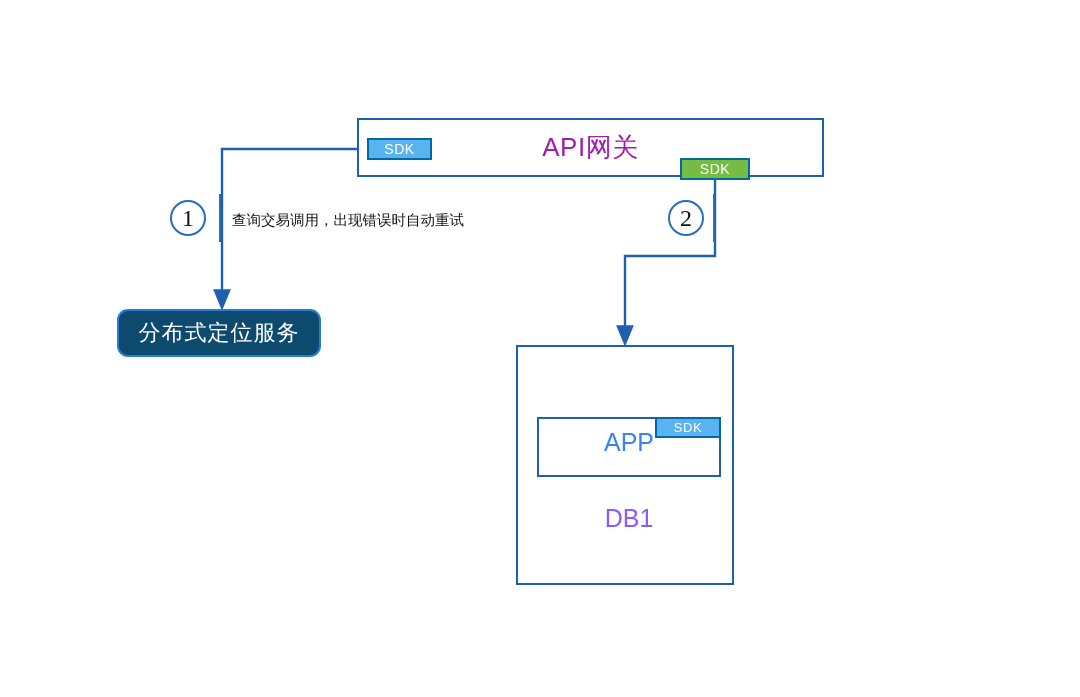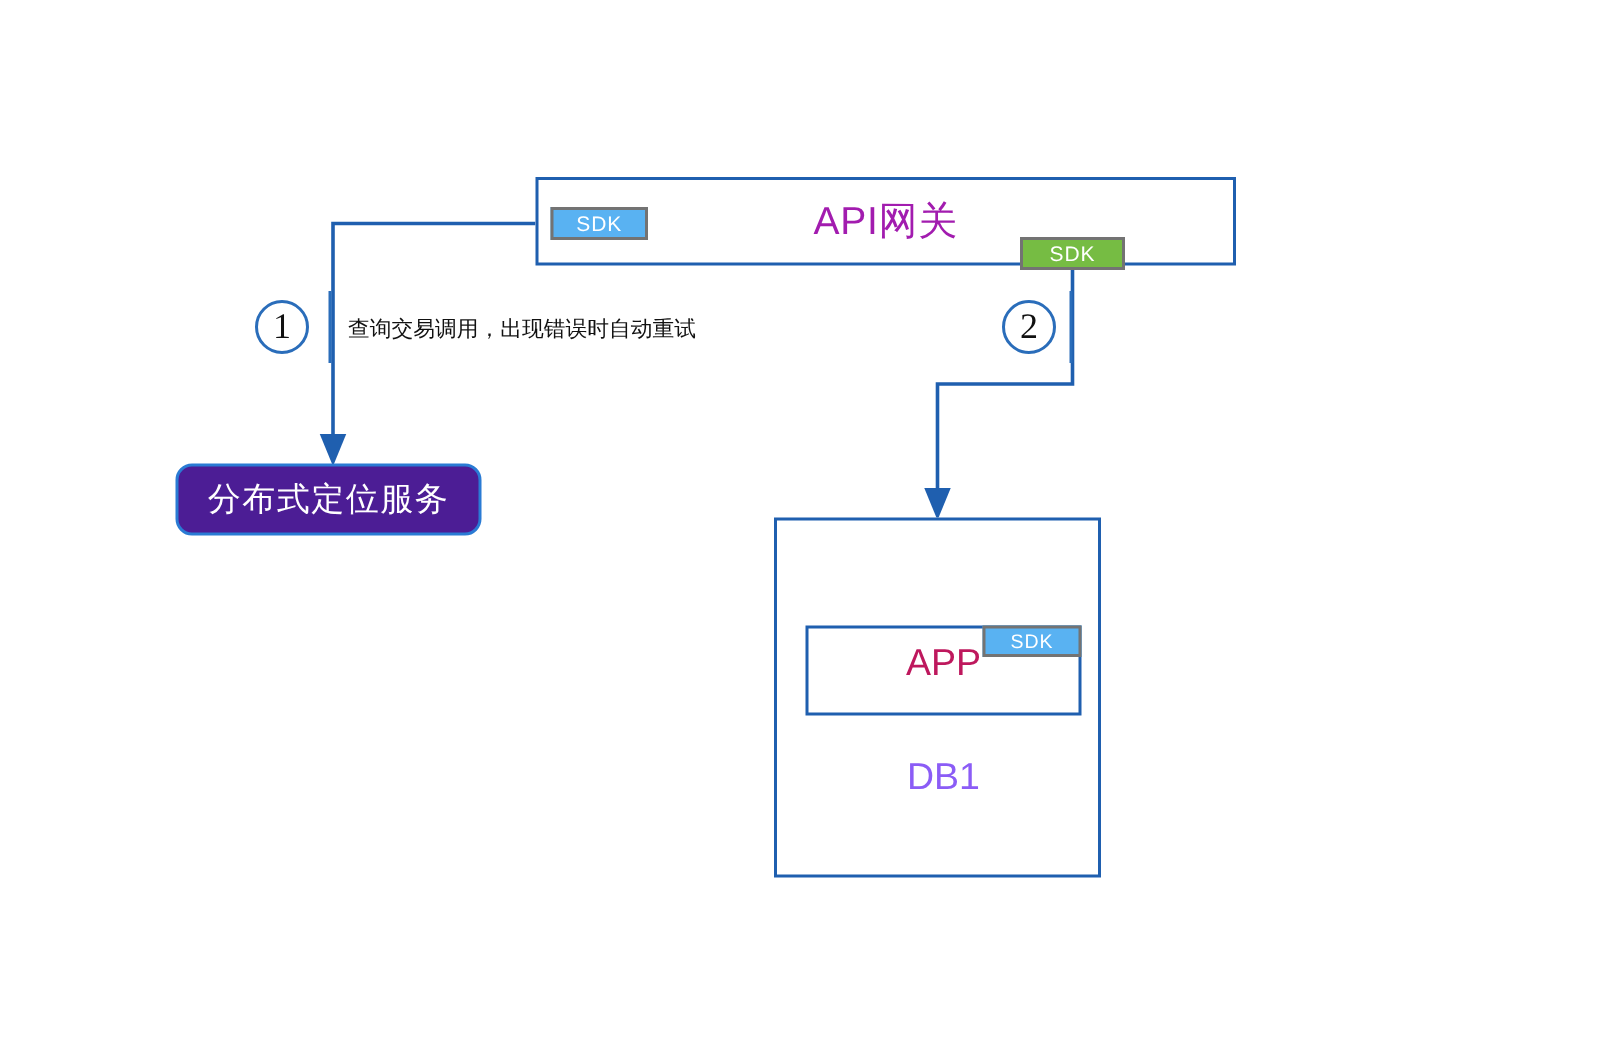--- a/index.html
+++ b/index.html
@@ -45,21 +45,21 @@
     justify-content: center;
     font-size: 26px;
     color: #a21caf;
     letter-spacing: 0.5px;
   }
 
   
   .sdk {
     position: absolute;
     box-sizing: border-box;
-    border: 2px solid #737373;
+    border: 2px solid #0369a1;
     display: flex;
     align-items: center;
     justify-content: center;
     color: #ffffff;
     font-size: 14px;
     letter-spacing: 0.6px;
   }
   .sdk-blue { background: #59B2F2; }
   .sdk-green { background: #76BC43; }
 
@@ -122,21 +122,21 @@
   
   .loc-box {
     position: absolute;
     left: 117px;
     top: 309px;
     width: 204px;
     height: 48px;
     box-sizing: border-box;
     border: 2px solid #2A7BD4;
     border-radius: 11px;
-    background: #4c1d95;
+    background: #0c4a6e;
     display: flex;
     align-items: center;
     justify-content: center;
     color: #ffffff;
     font-size: 22px;
     letter-spacing: 1px;
   }
 
   
   .b00-box {
@@ -168,21 +168,21 @@
     border: 2px solid #1F5FAF;
     background: #ffffff;
   }
   .app-label {
     position: absolute;
     left: 537px;
     top: 428px;
     width: 184px;
     text-align: center;
     font-size: 25px;
-    color: #be185d;
+    color: #3b82f6;
   }
   .db-label {
     position: absolute;
     left: 537px;
     top: 504px;
     width: 184px;
     text-align: center;
     font-size: 25px;
     color: #8b5cf6;
   }

